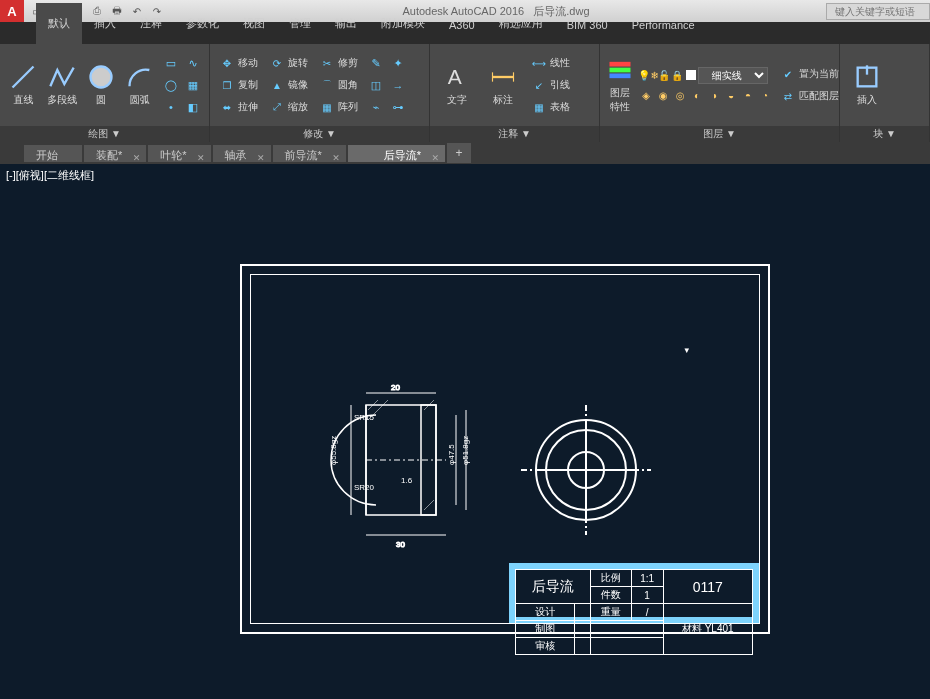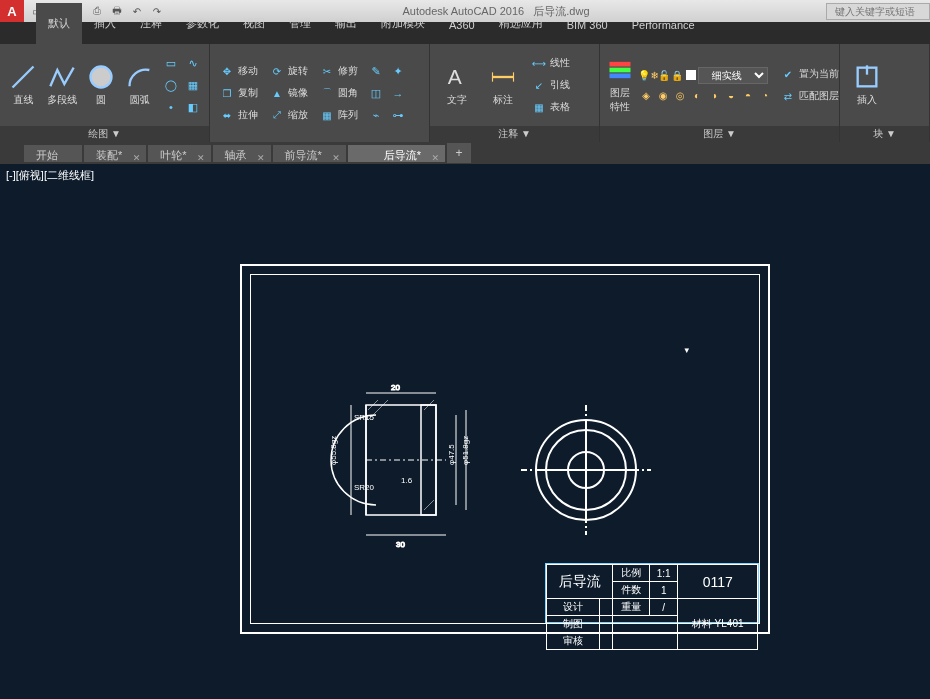--- a/index.html
+++ b/index.html
@@ -43,21 +43,21 @@
 
 
 .viewport { position: absolute; top: 164px; left: 0; right: 0; bottom: 0; background: #0d1b2a; }
 .vp-label { position: absolute; top: 4px; left: 6px; color: #fff; font-size: 11px; }
 
 
 .sheet { position: absolute; left: 240px; top: 100px; width: 530px; height: 370px; border: 2px solid #fff; }
 .sheet-inner { position: absolute; left: 8px; top: 8px; right: 8px; bottom: 8px; border: 1px solid #fff; }
 
 
-.titleblock { position: absolute; right: 0; bottom: 0; width: 214px; height: 60px; border: 1px solid #7dd3fc; color: #fff; font-size: 10px; }
+.titleblock { position: absolute; right: 0; bottom: 0; width: 250px; height: 60px; border: 6px solid #7dd3fc; color: #fff; font-size: 10px; }
 .titleblock table { width: 100%; height: 100%; border-collapse: collapse; }
 .titleblock td { border: 1px solid #fff; padding: 1px 3px; text-align: center; }
 .tb-name { font-size: 14px; }
 
 
 .circview { position: absolute; left: 270px; top: 130px; }
 .circview circle, .circview line { stroke: #fff; fill: none; stroke-width: 2; }
 .center-tick { position: absolute; right: 70px; top: 70px; color:#fff; font-size: 9px;}
 
 
@@ -184,20 +184,21 @@
       </div>
       <div class="icon-grid">
         <div class="icon-cell">✎</div>
         <div class="icon-cell">✦</div>
         <div class="icon-cell">◫</div>
         <div class="icon-cell">→</div>
         <div class="icon-cell">⌁</div>
         <div class="icon-cell">⊶</div>
       </div>
     </div>
+    <div class="panel-title">修改 ▼</div>
   </div>
 
   <div class="panel" style="width:170px">
     <div class="panel-body">
       <div class="big-btn">
           <svg viewBox="0 0 24 24">
             <text x="4" y="18" font-size="18" fill="#ddd">A</text>
           </svg>
           <span>文字</span>
         </div>

